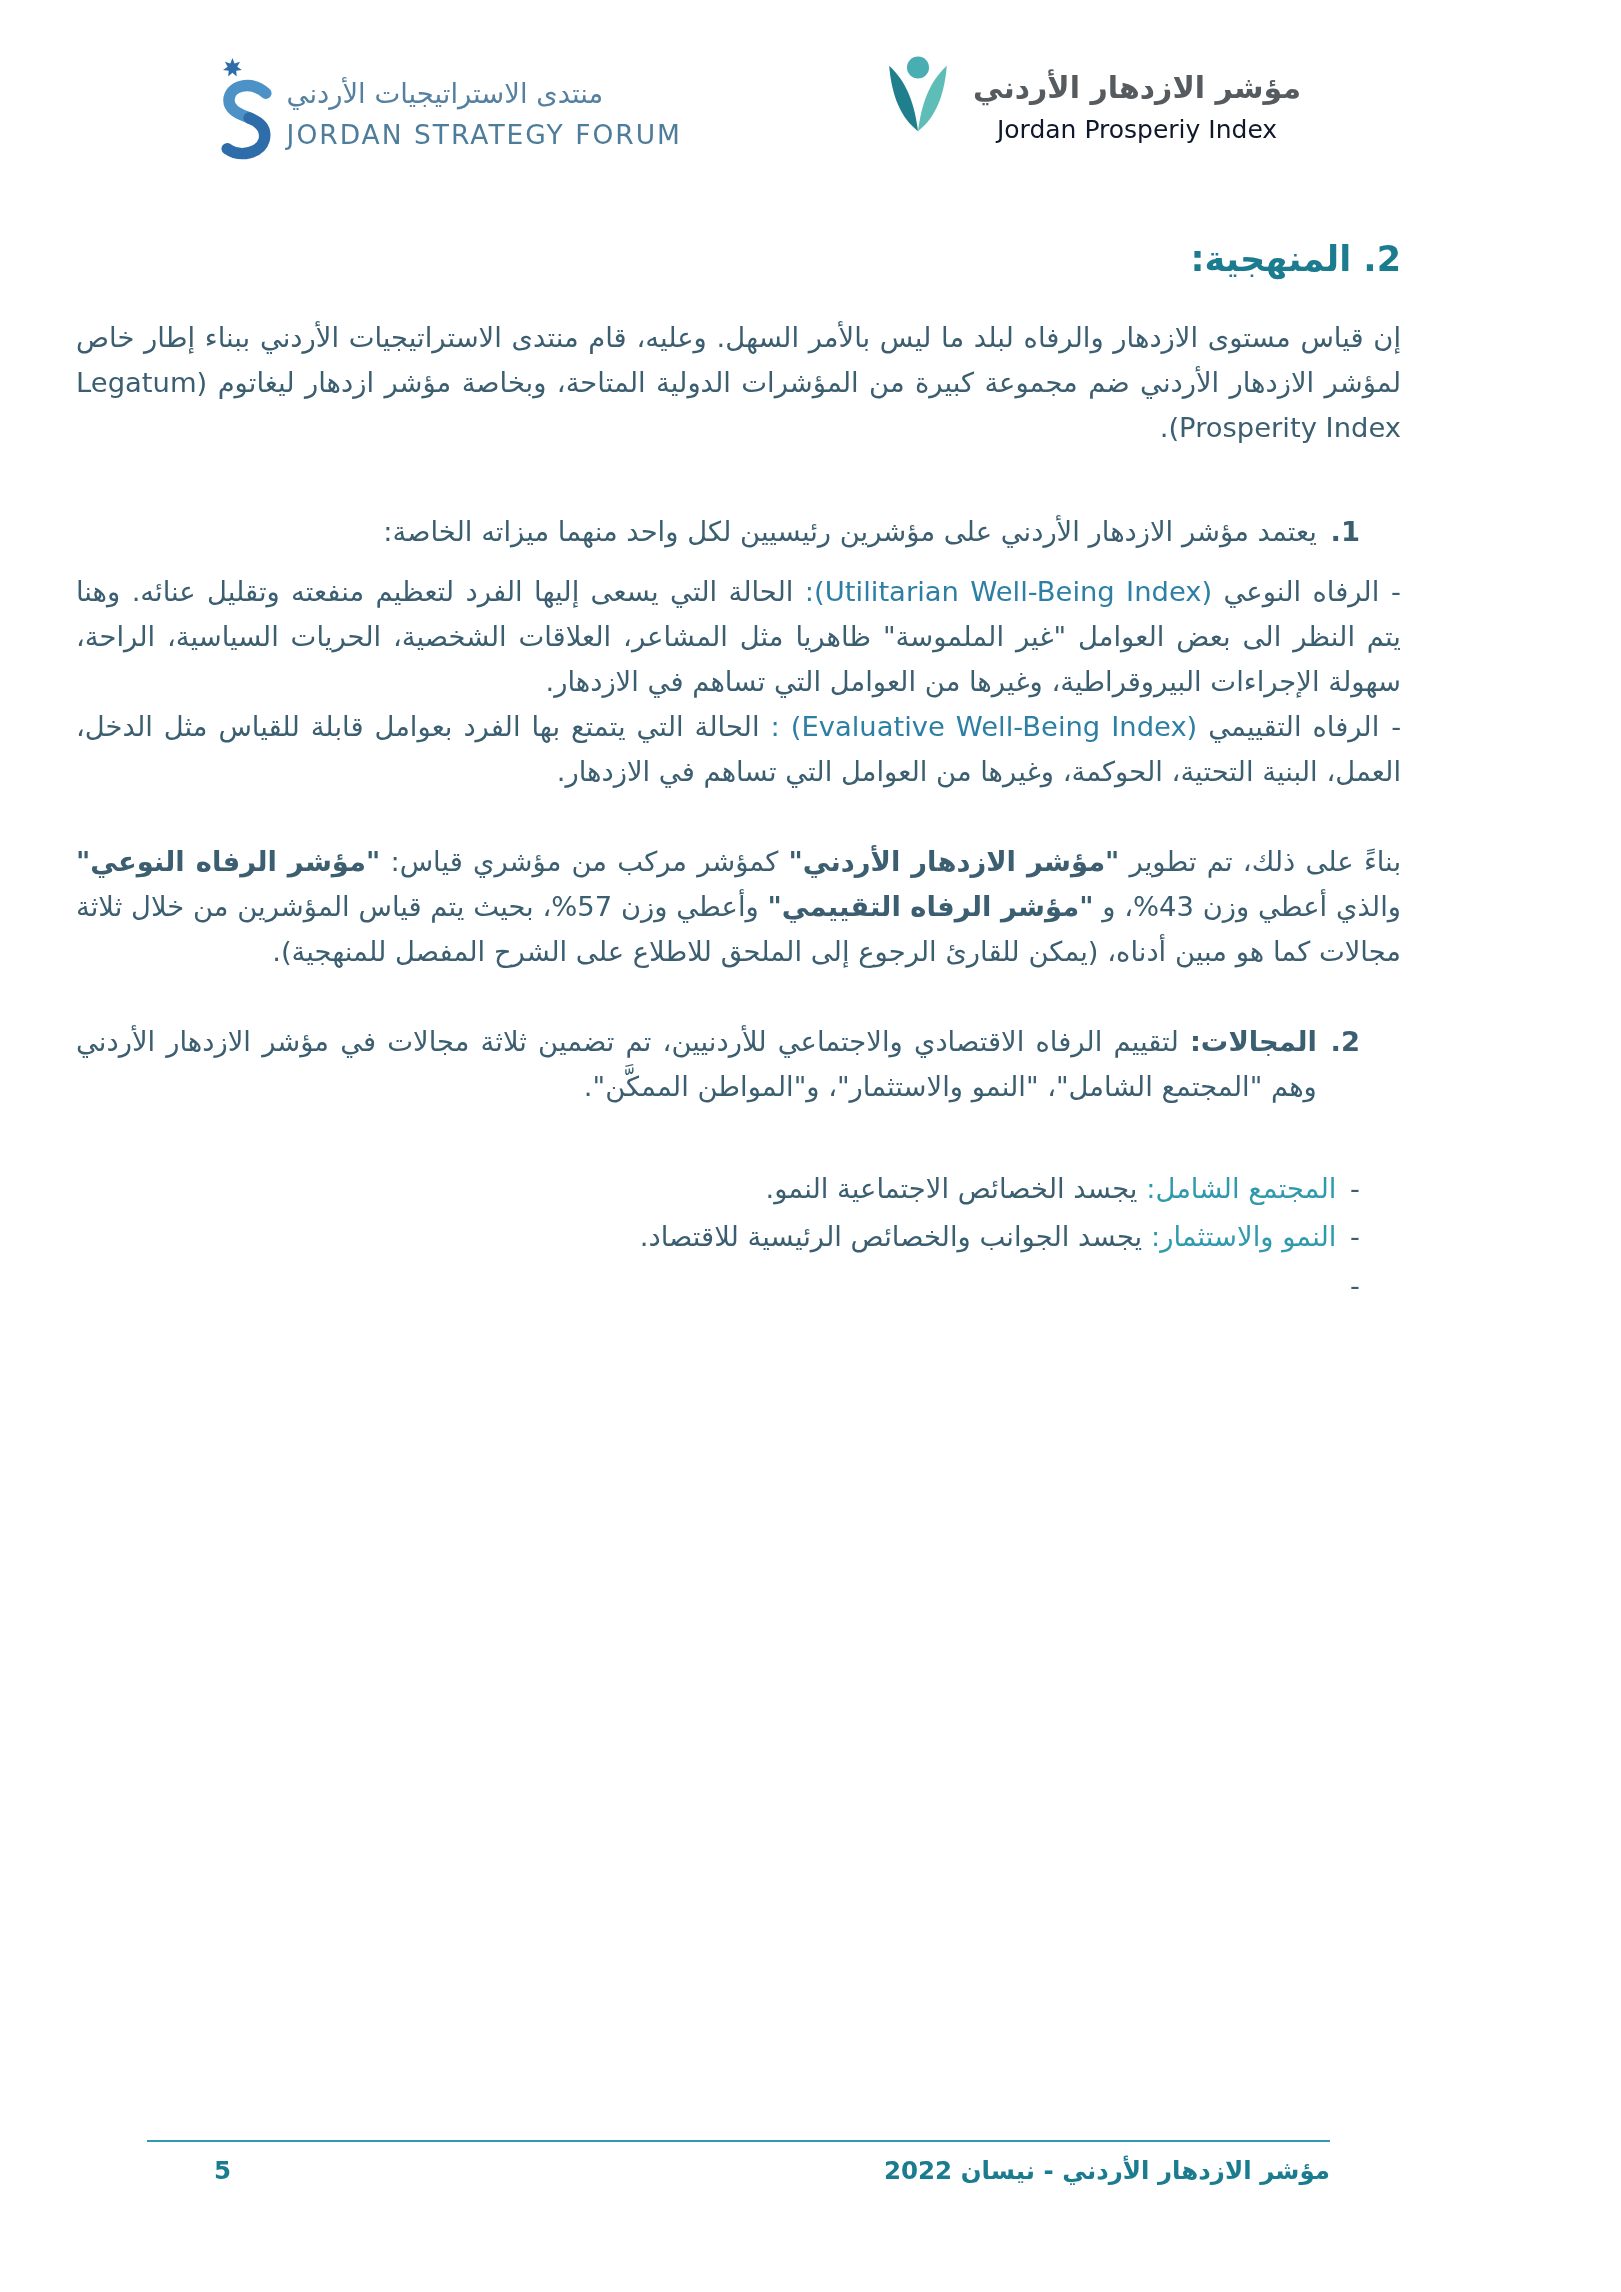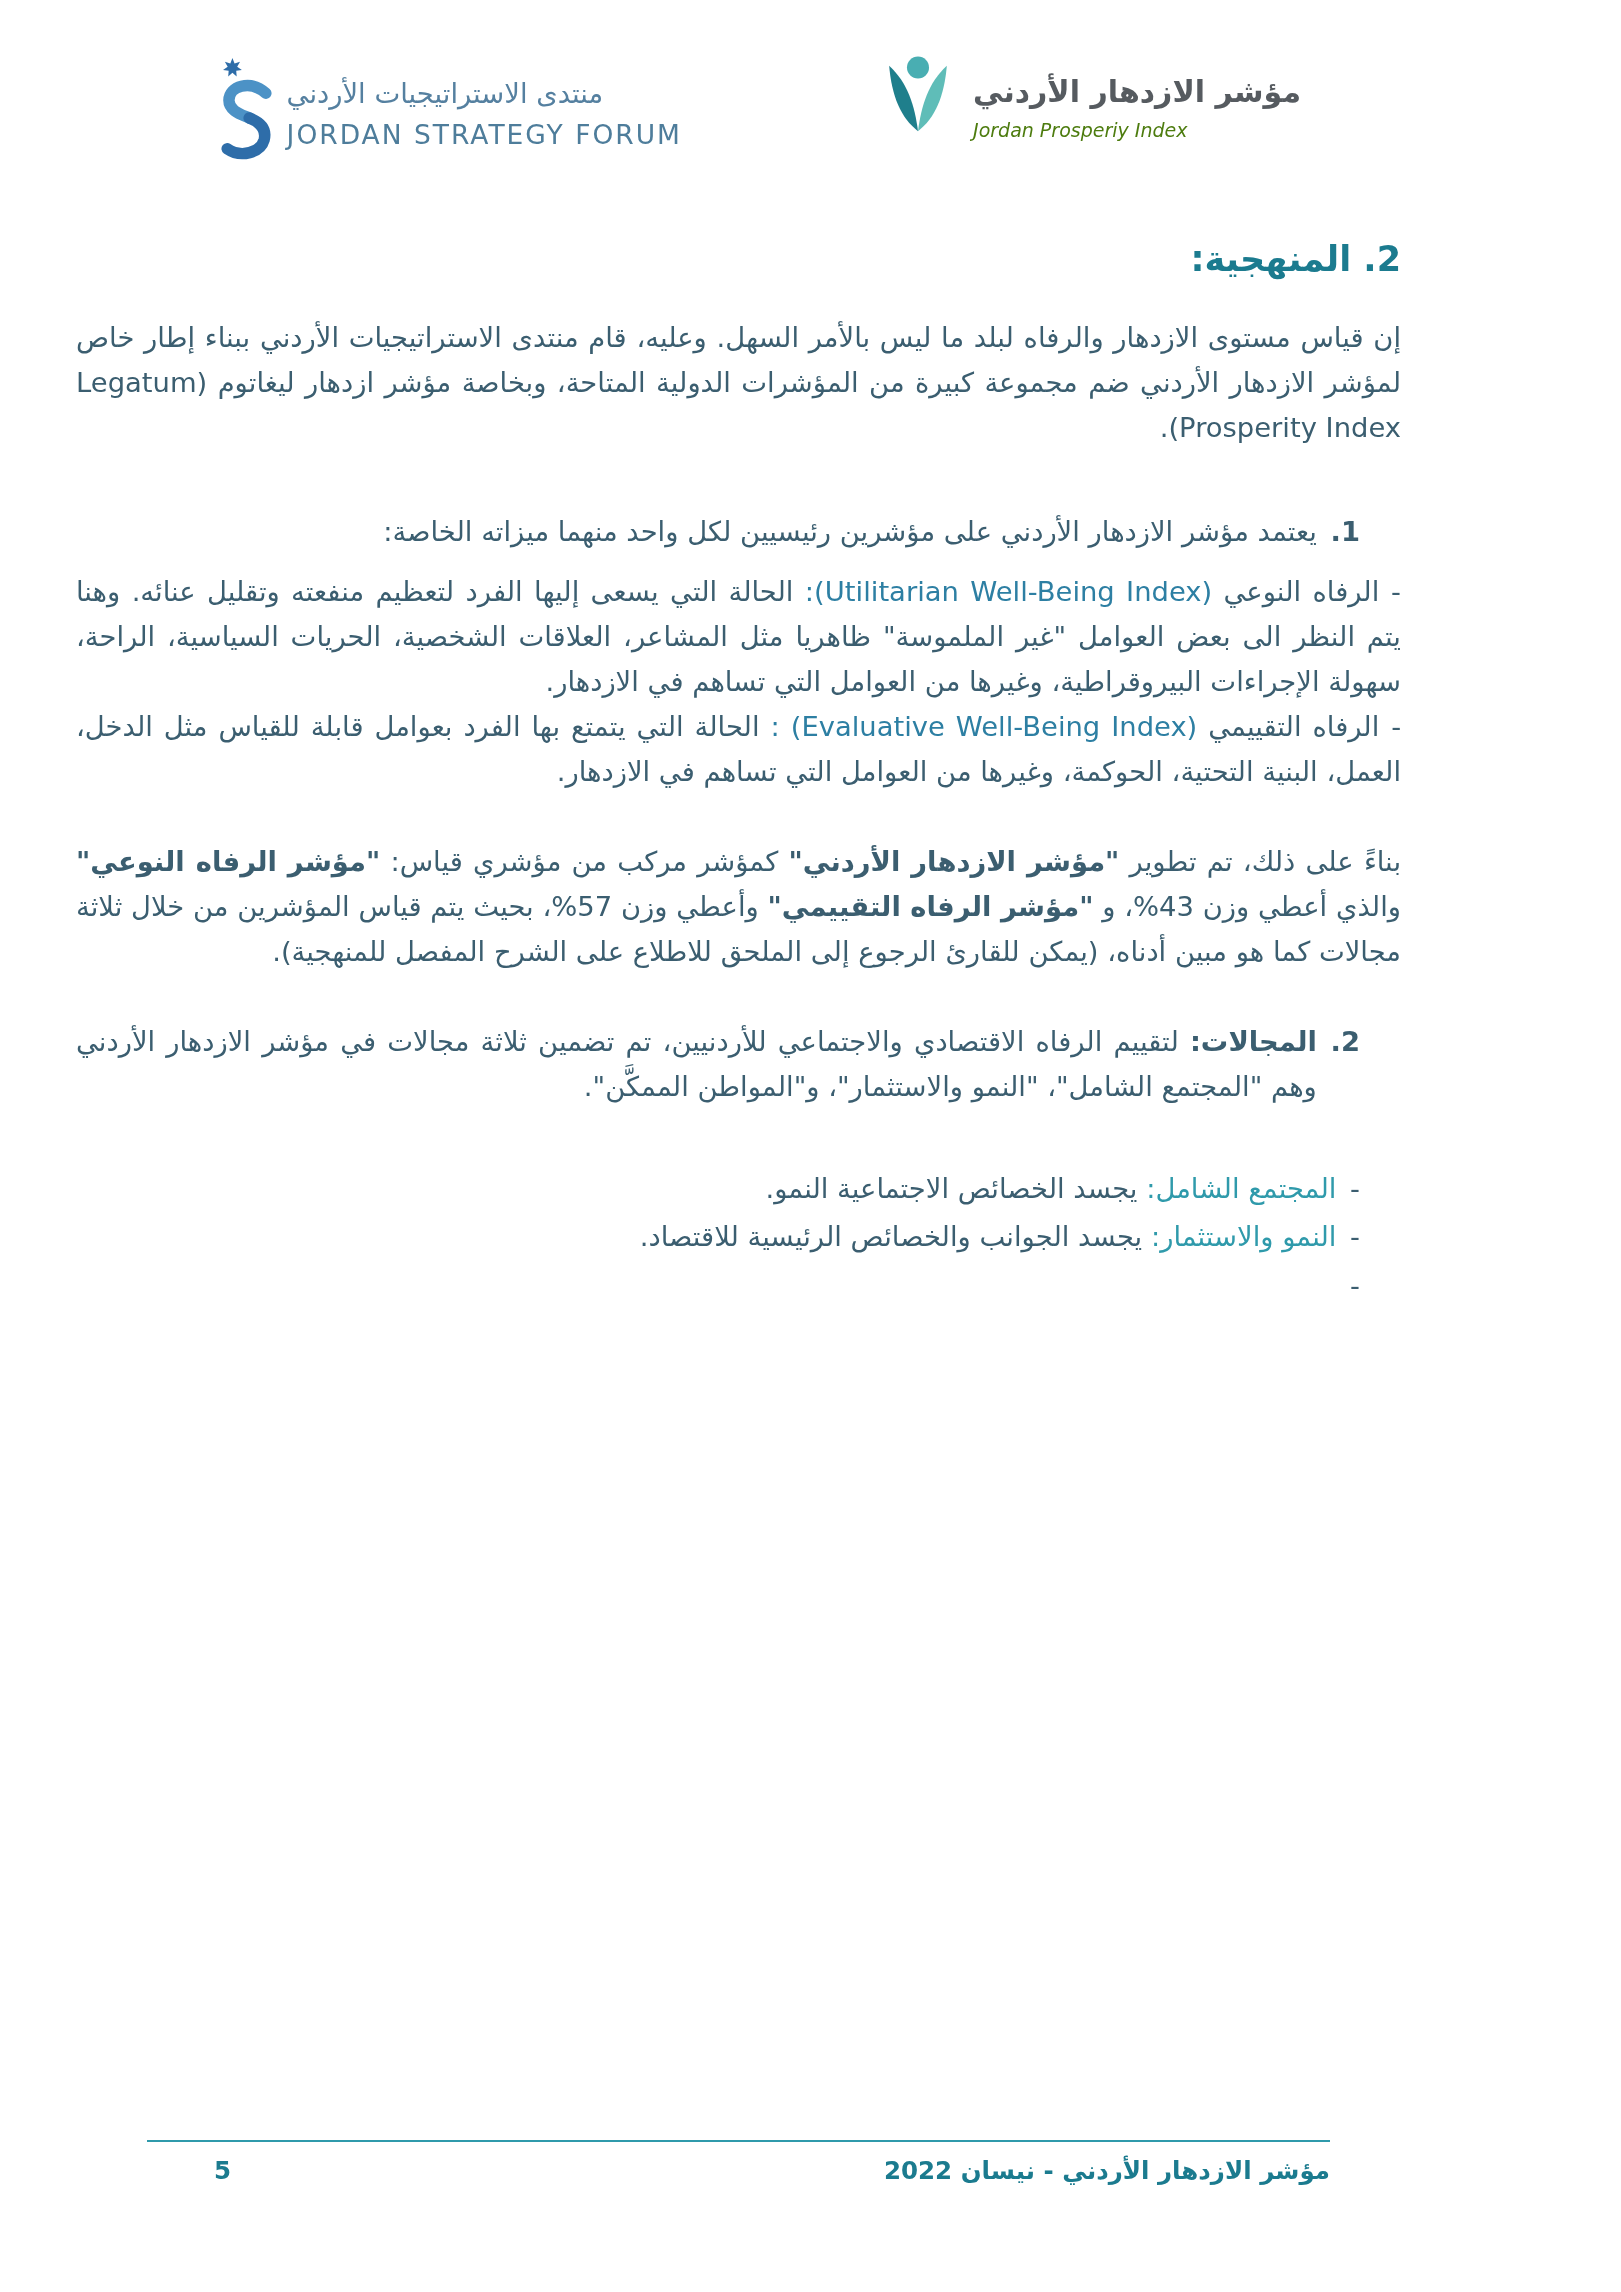--- a/index.html
+++ b/index.html
@@ -20,23 +20,23 @@
     justify-content: space-between;
     align-items: flex-start;
     padding: 54px 176px 0 181px;
   }
   .logo { display: flex; align-items: center; }
   .jsf-mark { margin-left: 17.6px; }
   .jsf-text { display: flex; flex-direction: column; gap: 9.8px; text-align: left; }
   .jsf-ar { direction: rtl; text-align: left; font-size: 27.4px; color: #5580a0; }
   .jsf-en { font-size: 26.5px; letter-spacing: 2px; color: #4e7d9b; font-weight: 500; }
   .jpi-mark { margin-right: 3.9px; margin-left: 21.6px; }
-  .jpi-text { display: flex; flex-direction: column; gap: 10px; text-align: left; }
+  .jpi-text { display: flex; flex-direction: column; gap: 10px; text-align: left; align-items: center; }
   .jpi-ar { direction: rtl; text-align: left; font-size: 30px; font-weight: bold; color: #565b60; }
-  .jpi-en { font-size: 19px; color: #4d7c0f; font-style: italic; }
+  .jpi-en { font-size: 25px; color: #0f172a; }
 
   
   .content {
     direction: rtl;
     padding: 0 76px;
     font-size: 27.4px;
     line-height: 1.64;
     text-align: justify;
   }
   .title {

